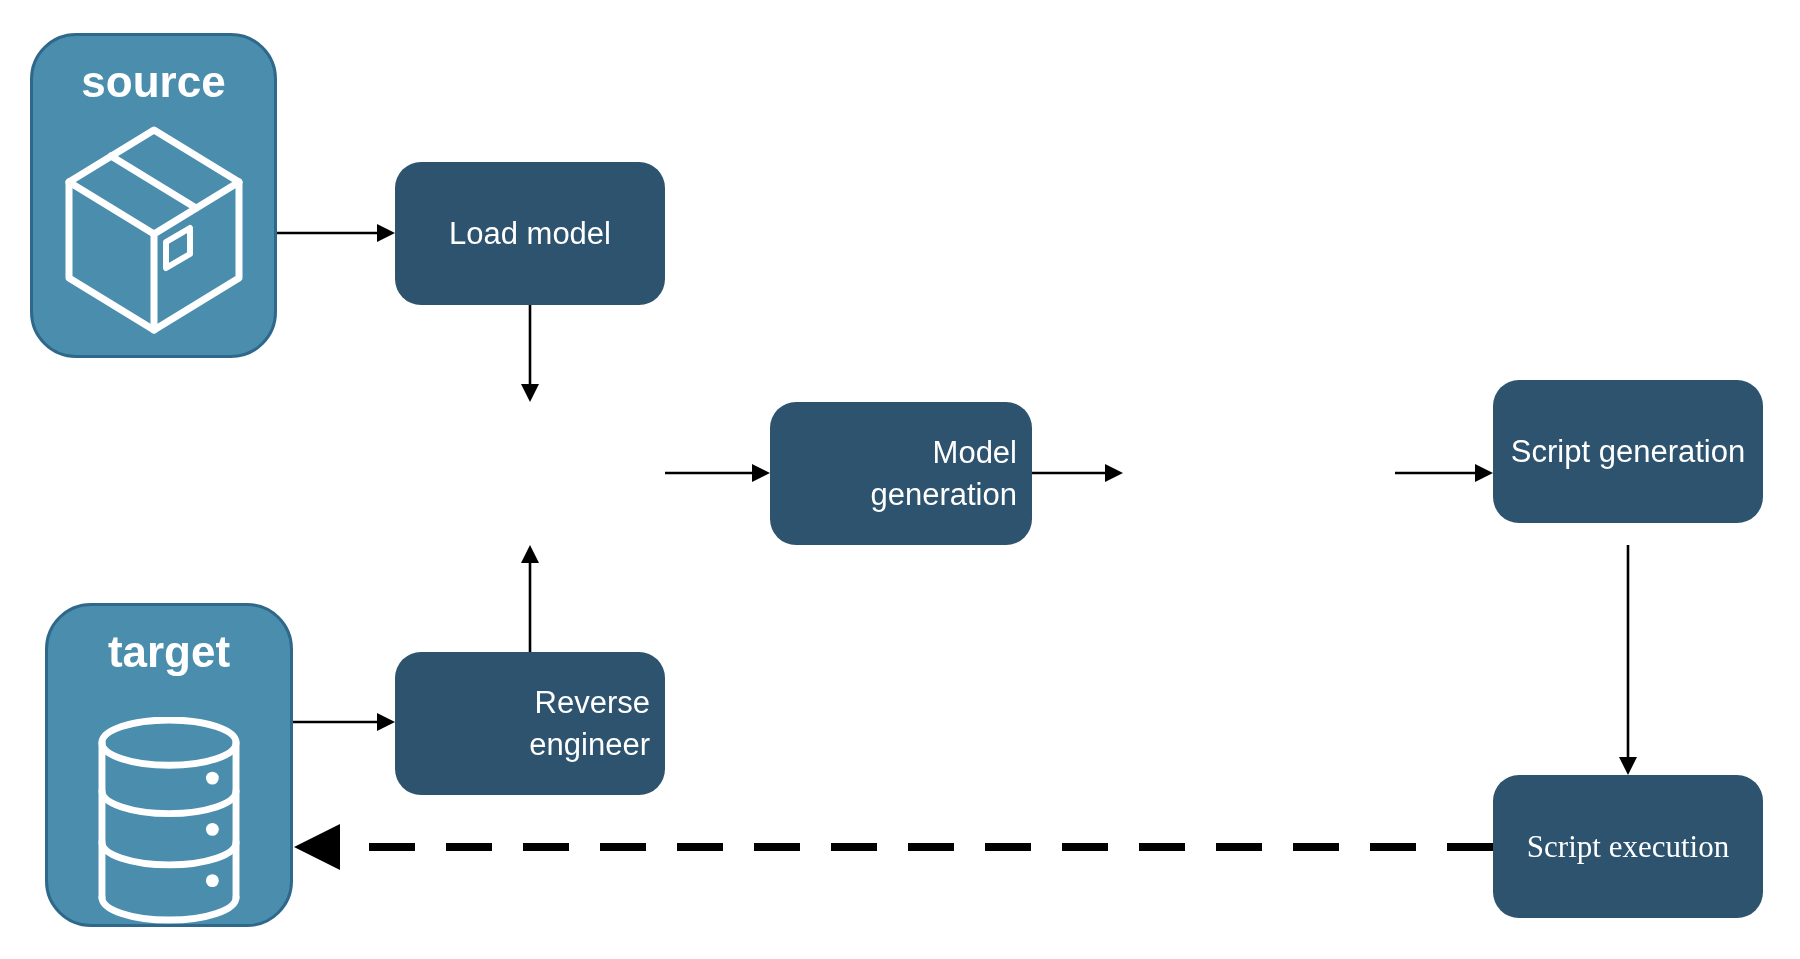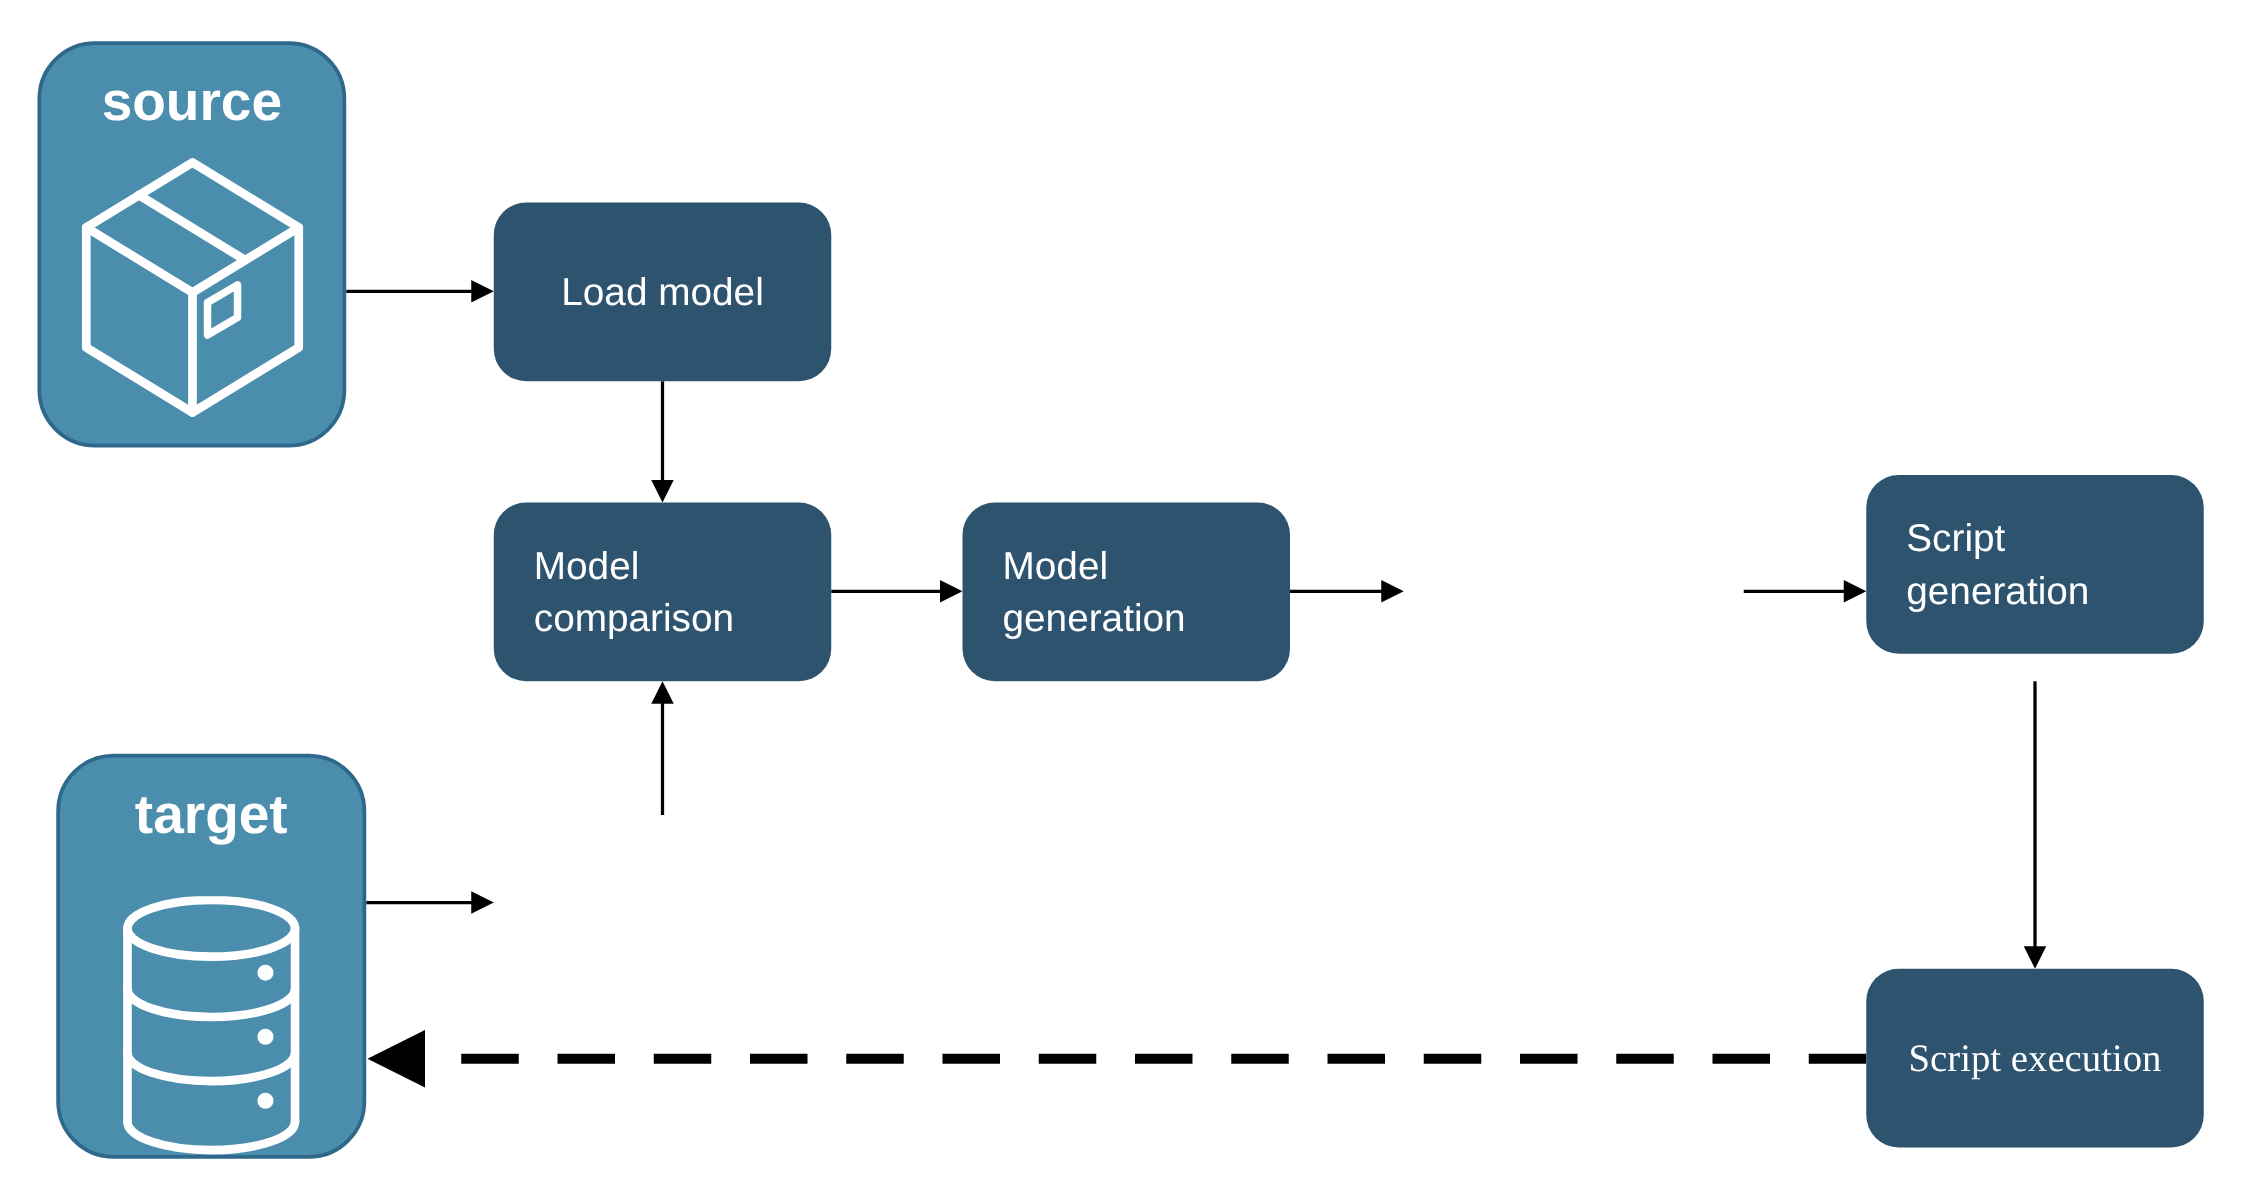--- a/index.html
+++ b/index.html
@@ -18,25 +18,25 @@
     width:1793px;height:959px;
     background:var(--canvas-bg);
     overflow:hidden;
   }
   
   .step{
     position:absolute;
     background:var(--step-fill);
     border-radius:26px;
     display:flex;align-items:center;justify-content:center;
-    text-align:left;
+    text-align:right;
     color:var(--label-text);
     font-size:31px;
     line-height:1.35;
-    padding:0 32px;
+    padding:0 15px;
   }
   
   .entity{
     position:absolute;
     background:var(--entity-fill);
     border:3px solid var(--entity-border);
     border-radius:46px;
     display:flex;flex-direction:column;align-items:center;
     color:var(--label-text);
   }
@@ -145,31 +145,31 @@
         <circle class="icon-fill" cx="119" cy="114" r="6.5"></circle>
         <circle class="icon-fill" cx="119" cy="166" r="6.5"></circle>
       </svg>
     </div>
   </div>
 
   <div class="step" style="left:395px;top:162px;width:270px;height:143px;">
     <span>Load model</span>
   </div>
 
-  <div class="step" style="left:395px;top:402px;width:270px;height:143px;">
-    <span>Model comparison</span>
-  </div>
 
   <div class="step" style="left:770px;top:402px;width:262px;height:143px;">
     <span>Model generation</span>
   </div>
 
 
   <div class="step" style="left:1493px;top:380px;width:270px;height:143px;">
     <span>Script generation</span>
   </div>
 
   <div class="step" style="left:1493px;top:775px;width:270px;height:143px;font-family:Liberation Serif, serif;">
     <span>Script execution</span>
   </div>
 
+  <div class="step" style="left:395px;top:652px;width:270px;height:143px;">
+    <span>Reverse engineer</span>
+  </div>
 
 </div>
 
 </body></html>

